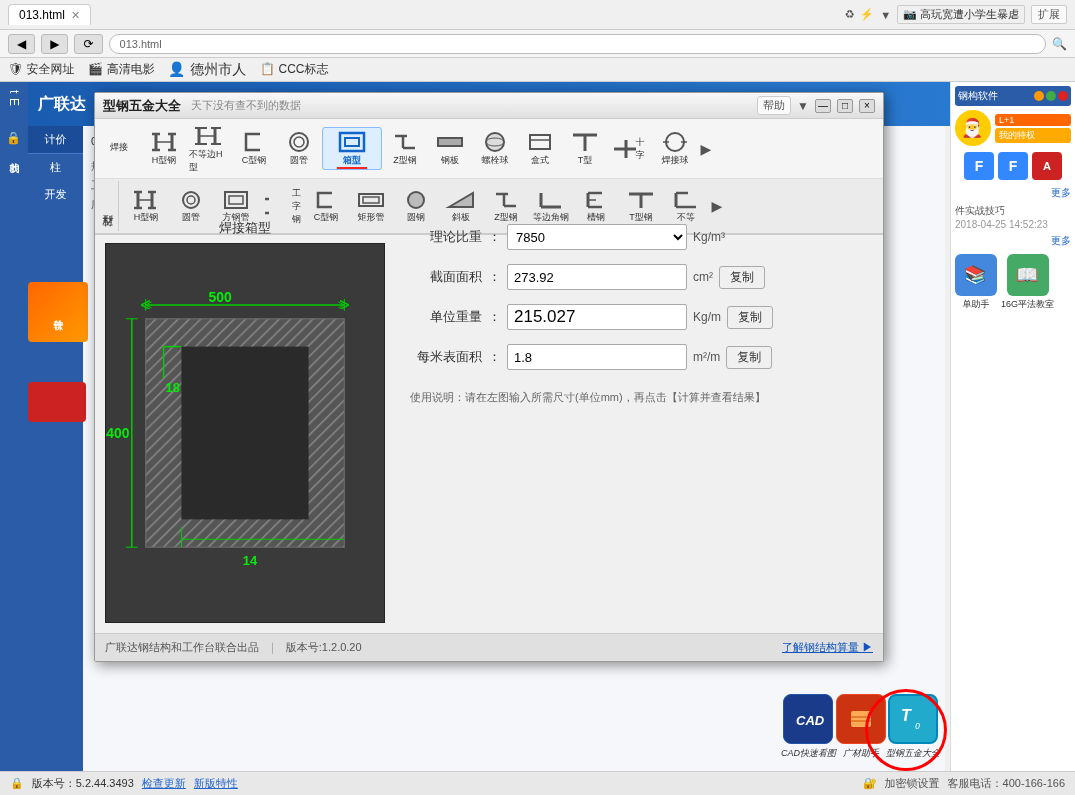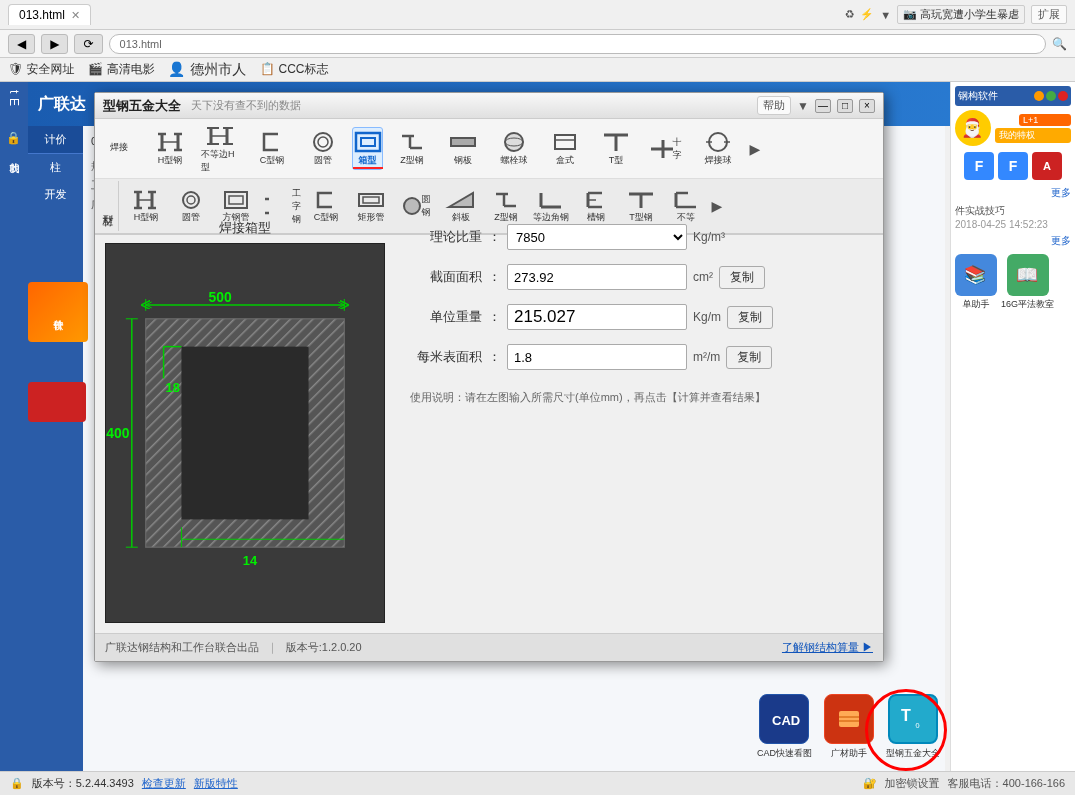--- a/index.html
+++ b/index.html
@@ -106,21 +106,21 @@
       <div style="display:flex; gap:2px;">
         <span style="background:#ff9900; border-radius:50%; width:10px; height:10px; display:inline-block;"></span>
         <span style="background:#44aa44; border-radius:50%; width:10px; height:10px; display:inline-block;"></span>
         <span style="background:#dd2222; border-radius:50%; width:10px; height:10px; display:inline-block;"></span>
       </div>
     </div>
 
     <div style="display:flex; gap:4px; margin-bottom:6px; align-items:center;">
       <div style="width:36px; height:36px; background:#ffcc00; border-radius:50%; display:flex; align-items:center; justify-content:center; font-size:18px;">🎅</div>
       <div style="flex:1;">
-        <div style="background:#ff6600; color:white; font-size:9px; border-radius:3px; padding:1px 4px; margin-bottom:2px;margin-left:24px;">L+1</div>
+        <div style="background:#ff6600; color:white; font-size:9px; border-radius:3px; padding:1px 4px; margin-bottom:2px;">L+1</div>
         <div style="background:#ffaa00; color:white; font-size:9px; border-radius:3px; padding:1px 4px;">我的特权</div>
       </div>
     </div>
 
     <div style="display:flex; gap:4px; margin-bottom:6px; justify-content:center;">
       <div style="width:30px; height:28px; background:#3388ff; border-radius:4px; display:flex; align-items:center; justify-content:center; color:white; font-size:14px; font-weight:bold; cursor:pointer;">F</div>
       <div style="width:30px; height:28px; background:#3388ff; border-radius:4px; display:flex; align-items:center; justify-content:center; color:white; font-size:14px; font-weight:bold; cursor:pointer;">F</div>
       <div style="width:30px; height:28px; background:#cc2222; border-radius:4px; display:flex; align-items:center; justify-content:center; color:white; font-size:11px; font-weight:bold; cursor:pointer;">A</div>
     </div>
 
@@ -152,21 +152,21 @@
       <span style="font-size:11px; color:#888; margin-left:4px;">天下没有查不到的数据</span>
       <div style="margin-left:auto; display:flex; align-items:center; gap:6px;">
         <span style="font-size:11px; color:#555; border:1px solid #ccc; border-radius:3px; padding:1px 5px; cursor:pointer; background:#fafafa;">帮助</span>
         <span style="color:#555;">▼</span>
         <span style="width:16px; height:14px; border:1px solid #999; border-radius:2px; background:#ddd; display:inline-flex; align-items:center; justify-content:center; cursor:pointer; font-size:10px;">—</span>
         <span style="width:16px; height:14px; border:1px solid #999; border-radius:2px; background:#ddd; display:inline-flex; align-items:center; justify-content:center; cursor:pointer; font-size:10px;">□</span>
         <span style="width:16px; height:14px; border:1px solid #999; border-radius:2px; background:#ddd; display:inline-flex; align-items:center; justify-content:center; cursor:pointer; font-size:10px;">×</span>
       </div>
     </div>
 
-    <div style="background:#f5f5f5; border-bottom:1px solid #ddd; height:60px; display:flex; align-items:center; padding:0 2px; gap:7px; overflow:hidden;">
+    <div style="background:#f5f5f5; border-bottom:1px solid #ddd; height:60px; display:flex; align-items:center; padding:0 2px; gap:1px; overflow:hidden;">
 
       <div style="display:flex; flex-direction:column; align-items:center; width:44px; cursor:pointer; padding:2px;">
         <div style="font-size:9px; color:#333; margin-bottom:2px;">焊接</div>
       </div>
 
       <div style="display:flex; flex-direction:column; align-items:center; width:44px; cursor:pointer; padding:2px;">
         <svg width="32" height="24">
           <line x1="8" y1="4" x2="8" y2="20" stroke="#555" stroke-width="3"></line>
           <line x1="24" y1="4" x2="24" y2="20" stroke="#555" stroke-width="3"></line>
           <line x1="4" y1="4" x2="12" y2="4" stroke="#555" stroke-width="2.5"></line>
@@ -201,21 +201,21 @@
       </div>
 
       <div style="display:flex; flex-direction:column; align-items:center; width:44px; cursor:pointer; padding:2px;">
         <svg width="32" height="24">
           <circle cx="16" cy="12" r="9" stroke="#555" stroke-width="2" fill="none"></circle>
           <circle cx="16" cy="12" r="5" stroke="#555" stroke-width="1.5" fill="none"></circle>
         </svg>
         <div style="font-size:9px; color:#333;">圆管</div>
       </div>
 
-      <div style="display:flex; flex-direction:column; align-items:center; width:31px; cursor:pointer; padding:2px; background:#ddeeff; border:1px solid #88bbff; border-radius:3px; position:relative;">
+      <div style="display:flex; flex-direction:column; align-items:center; width:60px; cursor:pointer; padding:2px; background:#ddeeff; border:1px solid #88bbff; border-radius:3px; position:relative;">
         <svg width="32" height="24">
           <rect x="4" y="3" width="24" height="18" stroke="#1166cc" stroke-width="2.5" fill="none"></rect>
           <rect x="9" y="8" width="14" height="8" stroke="#1166cc" stroke-width="2" fill="none"></rect>
         </svg>
         <div style="font-size:9px; color:#1166cc; font-weight:bold;">箱型</div>
         <div style="position:absolute; bottom:0; left:50%; transform:translateX(-50%); width:30px; height:2px; background:#ff2222;"></div>
       </div>
 
       <div style="display:flex; flex-direction:column; align-items:center; width:44px; cursor:pointer; padding:2px;">
         <svg width="32" height="24">
@@ -327,21 +327,21 @@
       </div>
 
       <div style="display:flex; flex-direction:column; align-items:center; width:44px; cursor:pointer; padding:2px;">
         <svg width="32" height="22">
           <rect x="4" y="5" width="24" height="12" stroke="#555" stroke-width="2" fill="none"></rect>
           <rect x="8" y="8" width="16" height="6" stroke="#555" stroke-width="1.5" fill="none"></rect>
         </svg>
         <div style="font-size:9px; color:#333;">矩形管</div>
       </div>
 
-      <div style="display:flex; flex-direction:row; align-items:center; width:44px; cursor:pointer; padding:2px;">
+      <div style="display:flex; flex-direction:column; align-items:center; width:44px; cursor:pointer; padding:2px;">
         <svg width="32" height="22">
           <circle cx="16" cy="11" r="8" stroke="#555" stroke-width="2" fill="#bbb"></circle>
         </svg>
         <div style="font-size:9px; color:#333;">圆钢</div>
       </div>
 
       <div style="display:flex; flex-direction:column; align-items:center; width:44px; cursor:pointer; padding:2px;">
         <svg width="32" height="22">
           <polygon points="4,18 28,4 28,18" stroke="#555" stroke-width="2" fill="#bbb"></polygon>
         </svg>
@@ -491,21 +491,21 @@
     </div>
 
     <div style="position:absolute; bottom:0; left:0; right:0; height:28px; background:#e0e0e0; border-top:1px solid #ccc; display:flex; align-items:center; padding:0 10px; font-size:11px; color:#555; gap:8px;">
       <span>广联达钢结构和工作台联合出品</span>
       <span style="color:#999;">｜</span>
       <span>版本号:1.2.0.20</span>
       <span style="margin-left:auto; color:#1155bb; text-decoration:underline; cursor:pointer;">了解钢结构算量 ▶</span>
     </div>
   </div>
 
-  <div style="position:absolute; bottom:35px; right:135px; display:flex; gap:12px; align-items:flex-end; z-index:15;">
+  <div style="position:absolute; bottom:35px; right:135px; display:flex; align-items:flex-end; z-index:15;font-style:italic;">
 
     <div style="display:flex; flex-direction:column; align-items:center; gap:3px; cursor:pointer;">
       <div style="width:50px; height:50px; background:#1a3a8a; border-radius:8px; display:flex; align-items:center; justify-content:center; border:1px solid #2255aa;">
         <svg width="32" height="32">
           <text x="4" y="22" fill="white" font-size="13" font-weight="bold">CAD</text>
         </svg>
       </div>
       <span style="font-size:9px; color:#333; text-align:center;">CAD快速看图</span>
     </div>
 

